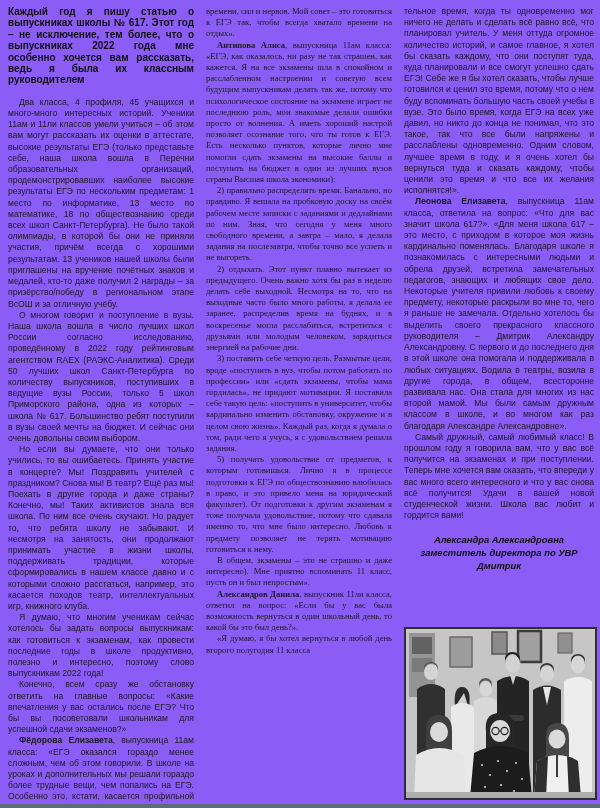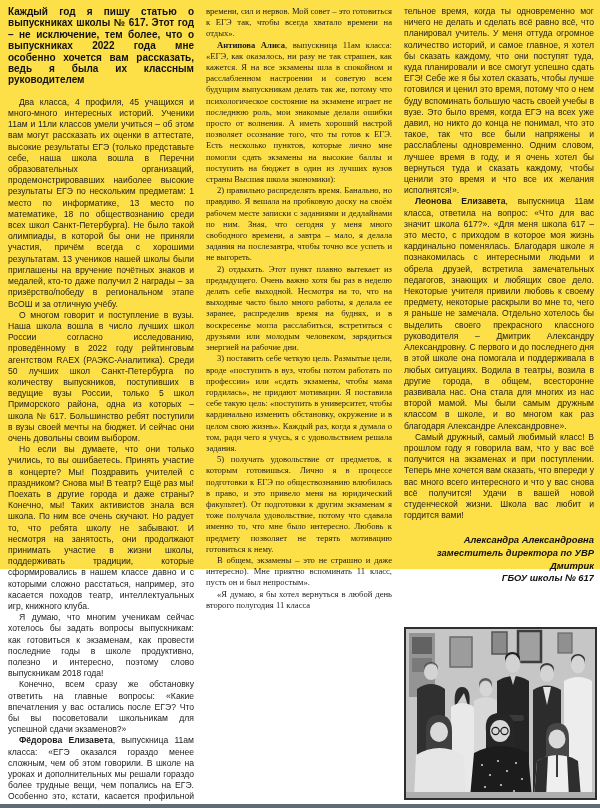--- a/index.html
+++ b/index.html
@@ -1,38 +1,38 @@
 <!DOCTYPE html>
 <html><head>
 <meta charset="utf-8">
 <style>
   html,body{margin:0;padding:0;}
   body{
     width:600px;height:808px;position:relative;overflow:hidden;
     background:#ffffff;color:#1b1b1b;
     font-family:"Liberation Sans", sans-serif;
   }
-  .page{position:absolute;left:0;top:0;width:600px;height:569px;background:#fde047;}
+  .page{position:absolute;left:0;top:0;width:600px;height:808px;background:#8b5cf6;}
   .col{
     position:absolute;top:6px;width:186px;height:800px;overflow:hidden;
     text-align:justify;font-size:8.6px;line-height:11.2px;
     -webkit-hyphens:auto;hyphens:auto;
   }
   #col1{left:8px;}
   #col2{left:206px;font-family:Liberation Serif, serif;}
   #col3{left:404px;width:190px;height:616px;}
   .heading{
     font-weight:bold;font-size:10px;line-height:11.4px;
     margin:0 0 11px 0;text-align:justify;color:#111;
   }
   p.para{margin:0;text-indent:11px;}
   p.para.noindent{text-indent:0;}
   p.para b{font-weight:bold;}
   .signature{
-    margin-top:13px;text-align:right;font-weight:bold;font-style:italic;
+    margin-top:13px;text-align:center;font-weight:bold;font-style:italic;
     font-size:9.4px;line-height:12.6px;color:#111;
   }
   .photo{
     position:absolute;left:404px;top:627px;width:193px;height:173px;
     margin:0;box-sizing:border-box;border:2px solid #2e2e2e;background:#c6c6c6;
     overflow:hidden;
   }
   .photo svg{display:block;width:100%;height:100%;}
   .bottom-rule{
     position:absolute;left:0;top:804px;width:600px;height:4px;background:#5e6c78;
@@ -42,50 +42,50 @@
 <body>
 
 <div class="page">
 
   <section class="col" id="col1">
     <h1 class="heading">Каждый год я пишу статью о выпускниках школы № 617. Этот год – не исключение, тем более, что о выпускниках 2022 года мне особенно хочется вам рассказать, ведь я была их классным руководителем</h1>
     <div>
         <p class="para">Два класса, 4 профиля, 45 учащихся и много-много интересных историй. Ученики 11ам и 11ли классов умели учиться – об этом вам могут рассказать их оценки в аттестате, высокие результаты ЕГЭ (только представьте себе, наша школа вошла в Перечни образовательных организаций, продемонстрировавших наиболее высокие результаты ЕГЭ по нескольким предметам: 1 место по информатике, 13 место по математике, 18 по обществознанию среди всех школ Санкт-Петербурга). Не было такой олимпиады, в которой бы они не приняли участия, причём всегда с хорошими результатам. 13 учеников нашей школы были приглашены на вручение почётных знаков и медалей, кто-то даже получил 2 награды – за призёрство/победу в региональном этапе ВсОШ и за отличную учёбу.</p>
         <p class="para">О многом говорит и поступление в вузы. Наша школа вошла в число лучших школ России согласно исследованию, проведённому в 2022 году рейтинговым агентством RAEX (РАЭКС-Аналитика). Среди 50 лучших школ Санкт-Петербурга по количеству выпускников, поступивших в ведущие вузы России, только 5 школ Приморского района, одна из которых – школа № 617. Большинство ребят поступили в вузы своей мечты на бюджет. И сейчас они очень довольны своим выбором.</p>
         <p class="para">Но если вы думаете, что они только учились, то вы ошибаетесь. Принять участие в концерте? Мы! Поздравить учителей с праздником? Снова мы! В театр? Ещё раз мы! Поехать в другие города и даже страны? Конечно, мы! Таких активистов знала вся школа. По ним все очень скучают. Но радует то, что ребята школу не забывают. И несмотря на занятость, они продолжают принимать участие в жизни школы, поддерживать традиции, которые сформировались в нашем классе давно и с которыми сложно расстаться, например, это касается походов театр, интеллектуальных игр, книжного клуба.</p>
-        <p class="para">Я думаю, что многим ученикам сейчас хотелось бы задать вопросы выпускникам: как готовиться к экзаменам, как провести последние годы в школе продуктивно, полезно и интересно, поэтому слово выпускникам 2018 года!</p>
+        <p class="para">Я думаю, что многим ученикам сейчас хотелось бы задать вопросы выпускникам: как готовиться к экзаменам, как провести последние годы в школе продуктивно, полезно и интересно, поэтому слово выпускникам 2022 года!</p>
         <p class="para">Конечно, всем сразу же обстановку ответить на главные вопросы: «Какие впечатления у вас остались после ЕГЭ? Что бы вы посоветовали школьникам для успешной сдачи экзаменов?»</p>
         <p class="para"><b>Фёдорова Елизавета</b>, выпускница 11ам класса: «ЕГЭ оказался гораздо менее сложным, чем об этом говорили. В школе на уроках и дополнительных мы решали гораздо более трудные вещи, чем попались на ЕГЭ. Особенно это, кстати, касается профильной ма-</p>
       </div>
   </section>
 
   <section class="col" id="col2">
     <div>
         <p class="para noindent">времени, сил и нервов. Мой совет – это готовиться к ЕГЭ так, чтобы всегда хватало времени на отдых».</p>
         <p class="para"><b>Антипова Алиса</b>, выпускница 11ам класса: «ЕГЭ, как оказалось, ни разу не так страшен, как кажется. Я на все экзамены шла в спокойном и расслабленном настроении и советую всем будущим выпускникам делать так же, потому что психологическое состояние на экзамене играет не последнюю роль, мои знакомые делали ошибки просто от волнения. А иметь хороший настрой позволяет осознание того, что ты готов к ЕГЭ. Есть несколько пунктов, которые лично мне помогли сдать экзамены на высокие баллы и поступить на бюджет в один из лучших вузов страны Высшая школа экономики):</p>
         <p class="para">2) правильно распределять время. Банально, но правдиво. Я вешала на пробковую доску на своём рабочем месте записки с заданиями и дедлайнами по ним. Зная, что сегодня у меня много свободного времени, а завтра – мало, я делала задания на послезавтра, чтобы точно все успеть и не выгореть.</p>
         <p class="para">2) отдыхать. Этот пункт плавно вытекает из предыдущего. Очень важно хотя бы раз в неделю делать себе выходной. Несмотря на то, что на выходные часто было много работы, я делала ее заранее, распределив время на буднях, и в воскресенье могла расслабиться, встретиться с друзьями или молодым человеком, зарядиться энергией на рабочие дни.</p>
         <p class="para">3) поставить себе четкую цель. Размытые цели, вроде «поступить в вуз, чтобы потом работать по профессии» или «сдать экзамены, чтобы мама гордилась», не придают мотивации. Я поставила себе такую цель: «поступить в университет, чтобы кардинально изменить обстановку, окружение и в целом свою жизнь». Каждый раз, когда я думала о том, ради чего я учусь, я с удовольствием решала задания.</p>
         <p class="para">5) получать удовольствие от предметов, к которым готовишься. Лично я в процессе подготовки к ЕГЭ по обществознанию влюбилась в право, и это привело меня на юридический факультет). От подготовки к другим экзаменам я тоже получала удовольствие, потому что сдавала именно то, что мне было интересно. Любовь к предмету позволяет не терять мотивацию готовиться к нему.</p>
         <p class="para">В общем, экзамены – это не страшно и даже интересно). Мне приятно вспоминать 11 класс, пусть он и был непростым».</p>
+        <p class="para"><b>Александров Данила</b>, выпускник 11ли класса, ответил на вопрос: «Если бы у вас была возможность вернуться в один школьный день, то какой бы это был день?».</p>
         <p class="para">«Я думаю, я бы хотел вернуться в любой день второго полугодия 11 класса</p>
       </div>
   </section>
 
   <section class="col" id="col3">
     <div>
         <p class="para noindent">тельное время, когда ты одновременно мог ничего не делать и сделать всё равно всё, что планировал учитель. У меня оттуда огромное количество историй, и самое главное, я хотел бы сказать каждому, что они поступят туда, куда планировали и все смогут успешно сдать ЕГЭ! Себе же я бы хотел сказать, чтобы лучше готовился и ценил это время, потому что о нем буду вспоминать большую часть своей учебы в вузе. Это было время, когда ЕГЭ на всех уже давил, но никто до конца не понимал, что это такое, так что все были напряжены и расслаблены одновременно. Одним словом, лучшее время в году, и я очень хотел бы вернуться туда и сказать каждому, чтобы ценили это время и что все их желания исполнятся!».</p>
         <p class="para"><b>Леонова Елизавета</b>, выпускница 11ам класса, ответила на вопрос: «Что для вас значит школа 617?». «Для меня школа 617 – это место, с приходом в которое моя жизнь кардинально поменялась. Благодаря школе я познакомилась с интересными людьми и обрела друзей, встретила замечательных педагогов, знающих и любящих свое дело. Некоторые учителя привили любовь к своему предмету, некоторые раскрыли во мне то, чего я раньше не замечала. Отдельно хотелось бы выделить своего прекрасного классного руководителя – Дмитрик Александру Александровну. С первого и до последнего дня в этой школе она помогала и поддерживала в любых ситуациях. Водила в театры, возила в другие города, в общем, всесторонне развивала нас. Она стала для многих из нас второй мамой. Мы были самым дружным классом в школе, и во многом как раз благодаря Александре Александровне».</p>
         <p class="para">Самый дружный, самый любимый класс! В прошлом году я говорила вам, что у вас всё получится на экзаменах и при поступлении. Теперь мне хочется вам сказать, что впереди у вас много всего интересного и что у вас снова всё получится! Удачи в вашей новой студенческой жизни. Школа вас любит и гордится вами!</p>
       </div>
     <div class="signature">
         <div>Александра Александровна</div>
         <div>заместитель директора по УВР</div>
         <div>Дмитрик</div>
-        <div>ГБОУ школы № 617</div>
       </div>
   </section>
 
   <figure class="photo" title="Чёрно-белое групповое фото выпускников с классным руководителем">
     <svg viewBox="0 0 189 169" preserveAspectRatio="none">
       <rect x="0" y="0" width="189" height="169" fill="#c6c6c6"></rect>
 
       <rect x="3" y="4" width="26" height="64" fill="#949494"></rect>
       <rect x="6" y="8" width="20" height="17" fill="#626262"></rect>
       <rect x="6" y="29" width="20" height="14" fill="#7a7a7a"></rect>

